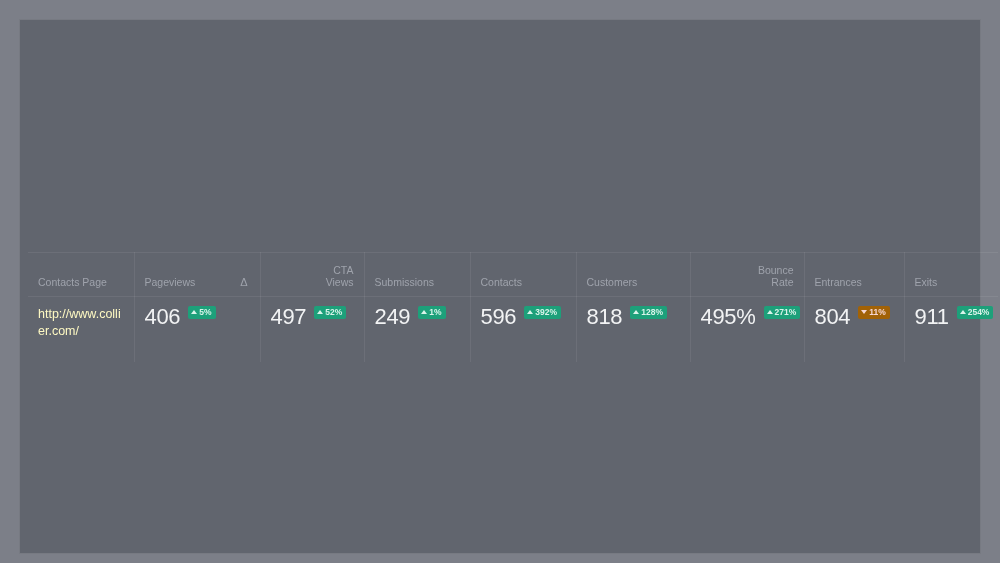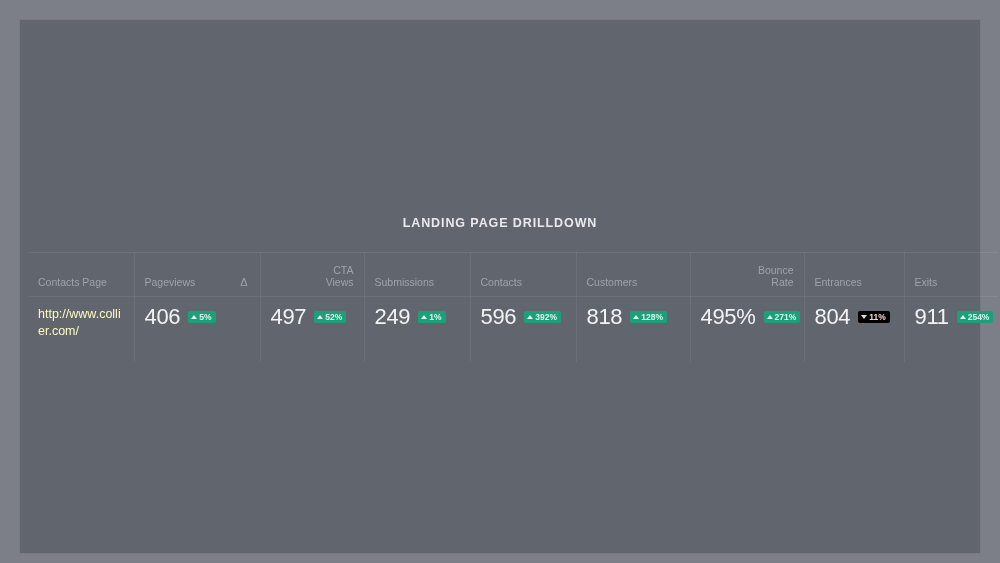--- a/index.html
+++ b/index.html
@@ -126,21 +126,21 @@
     line-height: 1.35;
     word-break: break-all;
     padding-top: 9px !important;
   }
 
   .metric-cell {
     white-space: nowrap;
   }
   .metric-inner {
     display: flex;
-    align-items: center;
+    align-items: flex-start;
     gap: 8px;
     padding-top: 1px;
   }
   .metric-value {
     color: #f2f3f4;
     font-size: 22px;
     font-weight: normal;
     letter-spacing: -0.3px;
     line-height: 1;
   }
@@ -153,21 +153,21 @@
     font-size: 8.5px;
     font-weight: bold;
     line-height: 1;
     white-space: nowrap;
   }
   .badge.up {
     background: #1da07a;
     color: #d8f4ea;
   }
   .badge.down {
-    background: #000000;
+    background: #a16207;
     color: #f7d7d3;
   }
   .tri {
     display: inline-block;
     width: 0;
     height: 0;
     border-left: 3px solid transparent;
     border-right: 3px solid transparent;
   }
   .tri.up {
@@ -178,21 +178,20 @@
   }
 </style>
 </head>
 <body>
 
 <div id="stage">
 
   <div id="panel"></div>
 
   <div id="titlebar">
-    <div id="drilldown-title">LANDING PAGE DRILLDOWN</div>
   </div>
 
   <div id="table-wrap">
     <table class="metrics">
       <colgroup>
         <col style="width:106px">
         <col style="width:126px">
         <col style="width:104px">
         <col style="width:106px">
         <col style="width:106px">

